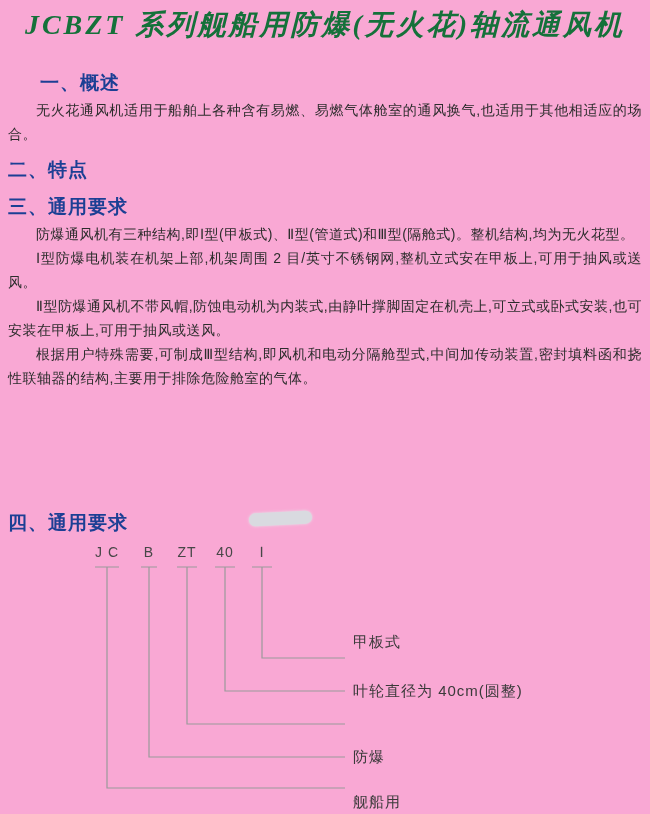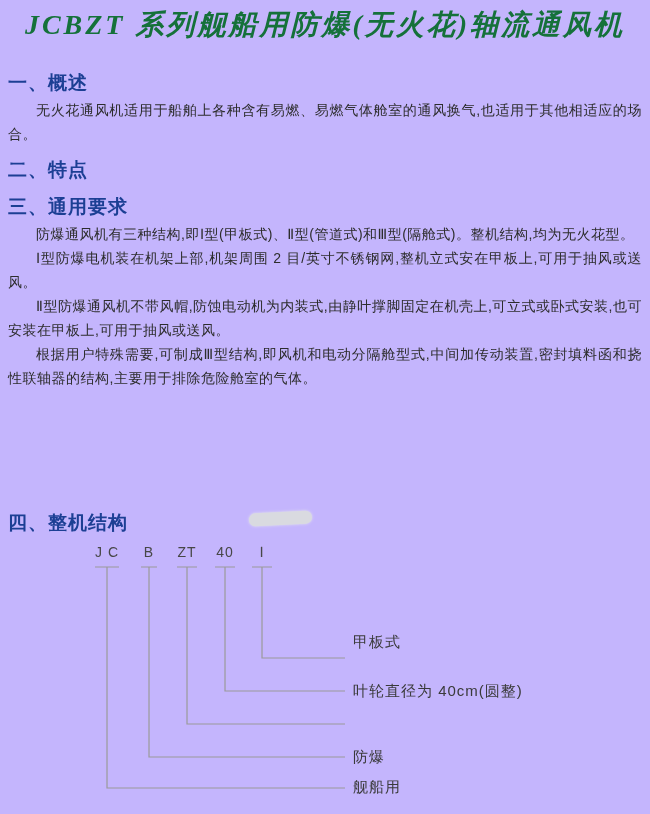--- a/index.html
+++ b/index.html
@@ -1,30 +1,30 @@
 <!DOCTYPE html>
 <html><head>
 <meta charset="utf-8">
 <style>
   html,body{margin:0;padding:0;background:#e8e8e8;}
   .page{
-    width:650px;height:814px;background:#c4b5fd;position:relative;
+    width:650px;height:814px;background:#f9a8d4;position:relative;
     font-family:"Liberation Sans", sans-serif;box-sizing:border-box;
     padding:6px 8px 0 8px;overflow:hidden;margin:0 auto;
   }
   .doc-title{
     margin:0 0 26px 0;text-align:center;
     font-family:"Liberation Serif", serif;font-style:italic;font-weight:bold;
     font-size:28px;line-height:38px;color:#15713a;letter-spacing:3px;
   }
   .sec-heading{
     font-size:19px;font-weight:bold;color:#1c3f94;
     margin:11px 0 2px 0;line-height:26px;letter-spacing:1px;
   }
-  .sec-heading.first{margin-top:0;}
+  .sec-heading.first{margin-top:0;margin-left:32px;}
   .body-p{
     margin:0;font-size:14px;line-height:24px;color:#2d2d2d;
     text-align:justify;text-indent:2em;letter-spacing:0.5px;
   }
   .heading-model{position:absolute;left:8px;top:510px;margin:0;}
   .smudge{
     position:absolute;left:249px;top:512px;width:63px;height:13px;
     background:#d9dae0;border-radius:8px;transform:rotate(-3deg);
     box-shadow:0 0 3px #e4e5ea;
   }
@@ -32,21 +32,21 @@
   .diagram svg{position:absolute;left:0;top:0;}
   .code{
     position:absolute;top:4px;transform:translateX(-50%);
     font-size:14px;color:#474747;letter-spacing:1px;white-space:nowrap;
   }
   .c0{left:107px}.c1{left:149px}.c2{left:187px}.c3{left:225px}.c4{left:262px}
   .dlabel{
     position:absolute;left:353px;font-size:15px;color:#3a3a3a;
     line-height:22px;white-space:nowrap;letter-spacing:1px;
   }
-  .l0{top:91px}.l1{top:140px}.l2{top:173px}.l3{top:206px}.l4{top:236px}
+  .l0{top:91px}.l1{top:140px}.l2{top:173px}.l3{top:206px}.l4{top:251px}
 </style>
 </head>
 <body>
 
 <div class="page">
 
   <h1 class="doc-title">JCBZT 系列舰船用防爆(无火花)轴流通风机</h1>
 
   <section>
     <h2 class="sec-heading first">一、概述</h2>
@@ -58,21 +58,21 @@
   </section>
 
   <section>
     <h2 class="sec-heading">三、通用要求</h2>
     <p class="body-p">防爆通风机有三种结构,即Ⅰ型(甲板式)、Ⅱ型(管道式)和Ⅲ型(隔舱式)。整机结构,均为无火花型。</p>
     <p class="body-p">Ⅰ型防爆电机装在机架上部,机架周围 2 目/英寸不锈钢网,整机立式安在甲板上,可用于抽风或送风。</p>
     <p class="body-p">Ⅱ型防爆通风机不带风帽,防蚀电动机为内装式,由静叶撑脚固定在机壳上,可立式或卧式安装,也可安装在甲板上,可用于抽风或送风。</p>
     <p class="body-p">根据用户特殊需要,可制成Ⅲ型结构,即风机和电动分隔舱型式,中间加传动装置,密封填料函和挠性联轴器的结构,主要用于排除危险舱室的气体。</p>
   </section>
 
-  <h2 class="sec-heading heading-model">四、整机结构</h2>
+  <h2 class="sec-heading heading-model">四、通用要求</h2>
 
   <div class="smudge"></div>
 
   <div class="diagram">
     <svg width="650" height="274" viewBox="0 0 650 274">
       <g stroke="#9a9a9a" stroke-width="1.2" fill="none">
         <path d="M95 27 H119 M141 27 H157 M177 27 H197 M215 27 H235 M252 27 H272"></path>
         <path d="M262 27 V118 H345"></path>
         <path d="M225 27 V151 H345"></path>
         <path d="M187 27 V184 H345"></path>

